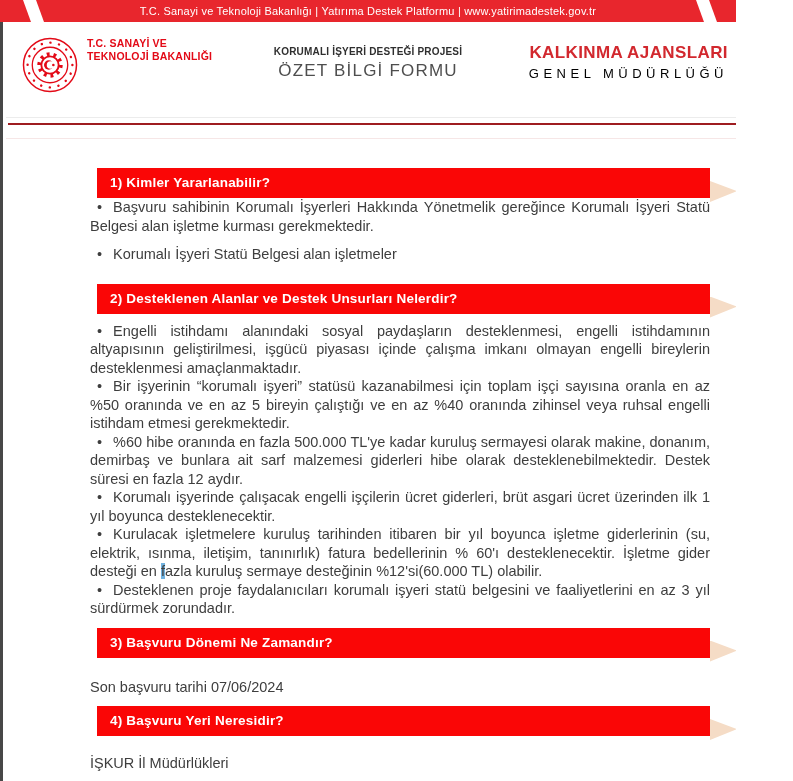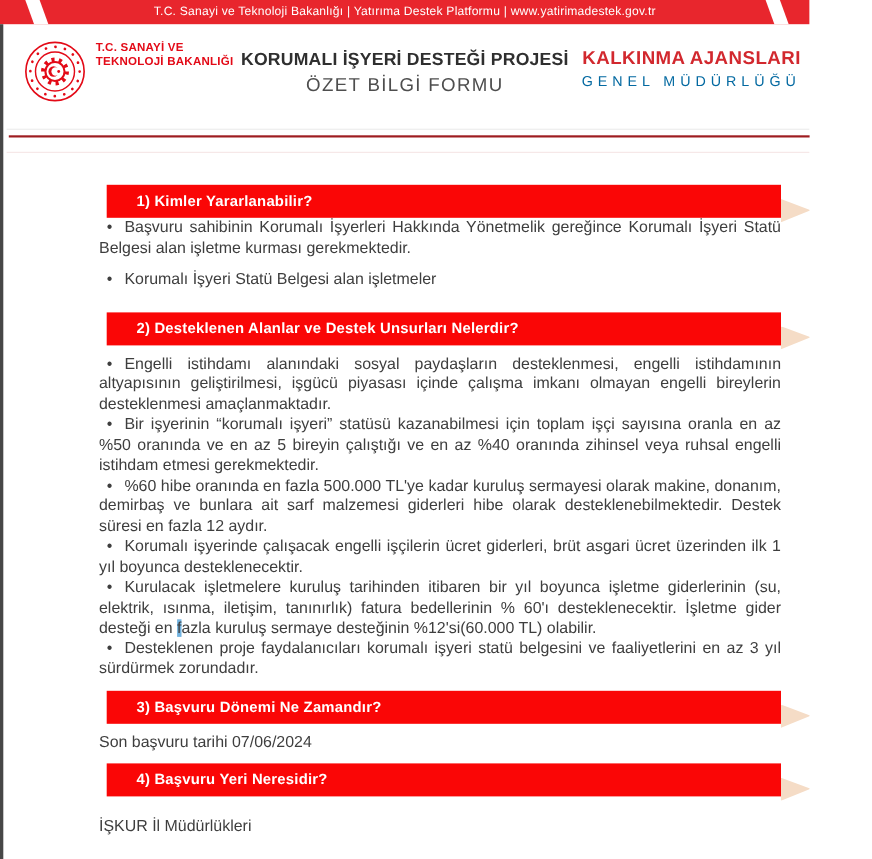--- a/index.html
+++ b/index.html
@@ -16,57 +16,57 @@
   .stripe { position:absolute; top:0; height:22px; width:13px; background:#fff; transform:skewX(20deg); }
   .stripe-left { left:27px; }
   .stripe-right { right:23px; }
   
   .left-edge { position:absolute; top:22px; left:0; width:3px; bottom:0; background:#474747; }
   
   .header { position:absolute; top:22px; left:0; right:0; height:101px; }
   .brand { position:absolute; left:22px; top:15px; display:flex; align-items:flex-start; gap:9px; }
   .brand-name { font-size:10.5px; font-weight:bold; color:#e30a17; line-height:13px; letter-spacing:0.2px; }
   .doc-title { position:absolute; left:0; width:736px; top:24px; text-align:center; }
-  .doc-title-1 { font-size:16px; font-weight:bold; color:#2f2f2f; letter-spacing:0.2px; }
+  .doc-title-1 { font-size:10px; font-weight:bold; color:#2f2f2f; letter-spacing:0.2px; }
   .doc-title-2 { font-size:17px; color:#4e4e4e; letter-spacing:1.2px; margin-top:4px; }
   .org { position:absolute; right:8px; top:21px; text-align:right; }
   .org-1 { font-size:17px; font-weight:bold; color:#d2282e; letter-spacing:0.4px;text-align:right; }
-  .org-2 { font-size:13px; color:#0369a1; letter-spacing:4.5px; margin-top:3px; }
+  .org-2 { font-size:13px; color:#000000; letter-spacing:4.5px; margin-top:3px; }
   
   .faint-rule-1 { position:absolute; top:117px; left:6px; right:0; height:1px; background:#ececec; }
   .red-rule { position:absolute; top:123px; left:8px; width:779px; height:2px; background:#9e1c20; }
   .faint-rule-2 { position:absolute; top:138px; left:6px; right:0; height:1px; background:#f6e6e6; }
   
   .content { position:absolute; top:125px; left:90px; width:620px; color:#3e3e3e; }
   .banner {
     position:relative; margin-left:7px; width:613px; height:30px; background:#fa0606;
     box-sizing:border-box;
   }
   .banner-title {
-    display:block; line-height:30px; padding-left:27px; color:#ffffff;
+    display:block; line-height:30px; padding-left:13px; color:#ffffff;
     font-weight:bold; font-size:13.5px; letter-spacing:0.2px;
   }
   .wedge {
     position:absolute; right:-27px; top:13px; width:27px; height:21px;
     background:#f5dcc6; clip-path:polygon(0 0, 100% 48%, 0 100%);
   }
   .bullet, .plain {
     margin:0; font-size:14.5px; line-height:18.5px; text-align:justify; color:#3e3e3e;
   }
   .bullet { text-indent:7px; }
   .bullet::before { content:"\2022"; margin-right:11px; }
   .plain { text-align:left; }
   .mt10 { margin-top:10px; }
   .mt8  { margin-top:8px; }
   .sel { background:#72b3e0; }
   .s1-banner { margin-top:43px; }
   .s2-banner { margin-top:20px; }
   .s3-banner { margin-top:10px; }
   .s4-banner { margin-top:10px; }
-  .s3-body { margin-top:8px; }
+  .s3-body { margin-top:20px; }
   .s4-body { margin-top:18px; }
 </style>
 </head>
 <body>
 
 <div class="page">
 
   <div class="topbar">
     <div class="stripe stripe-left"></div>
     <div class="stripe stripe-right"></div>

